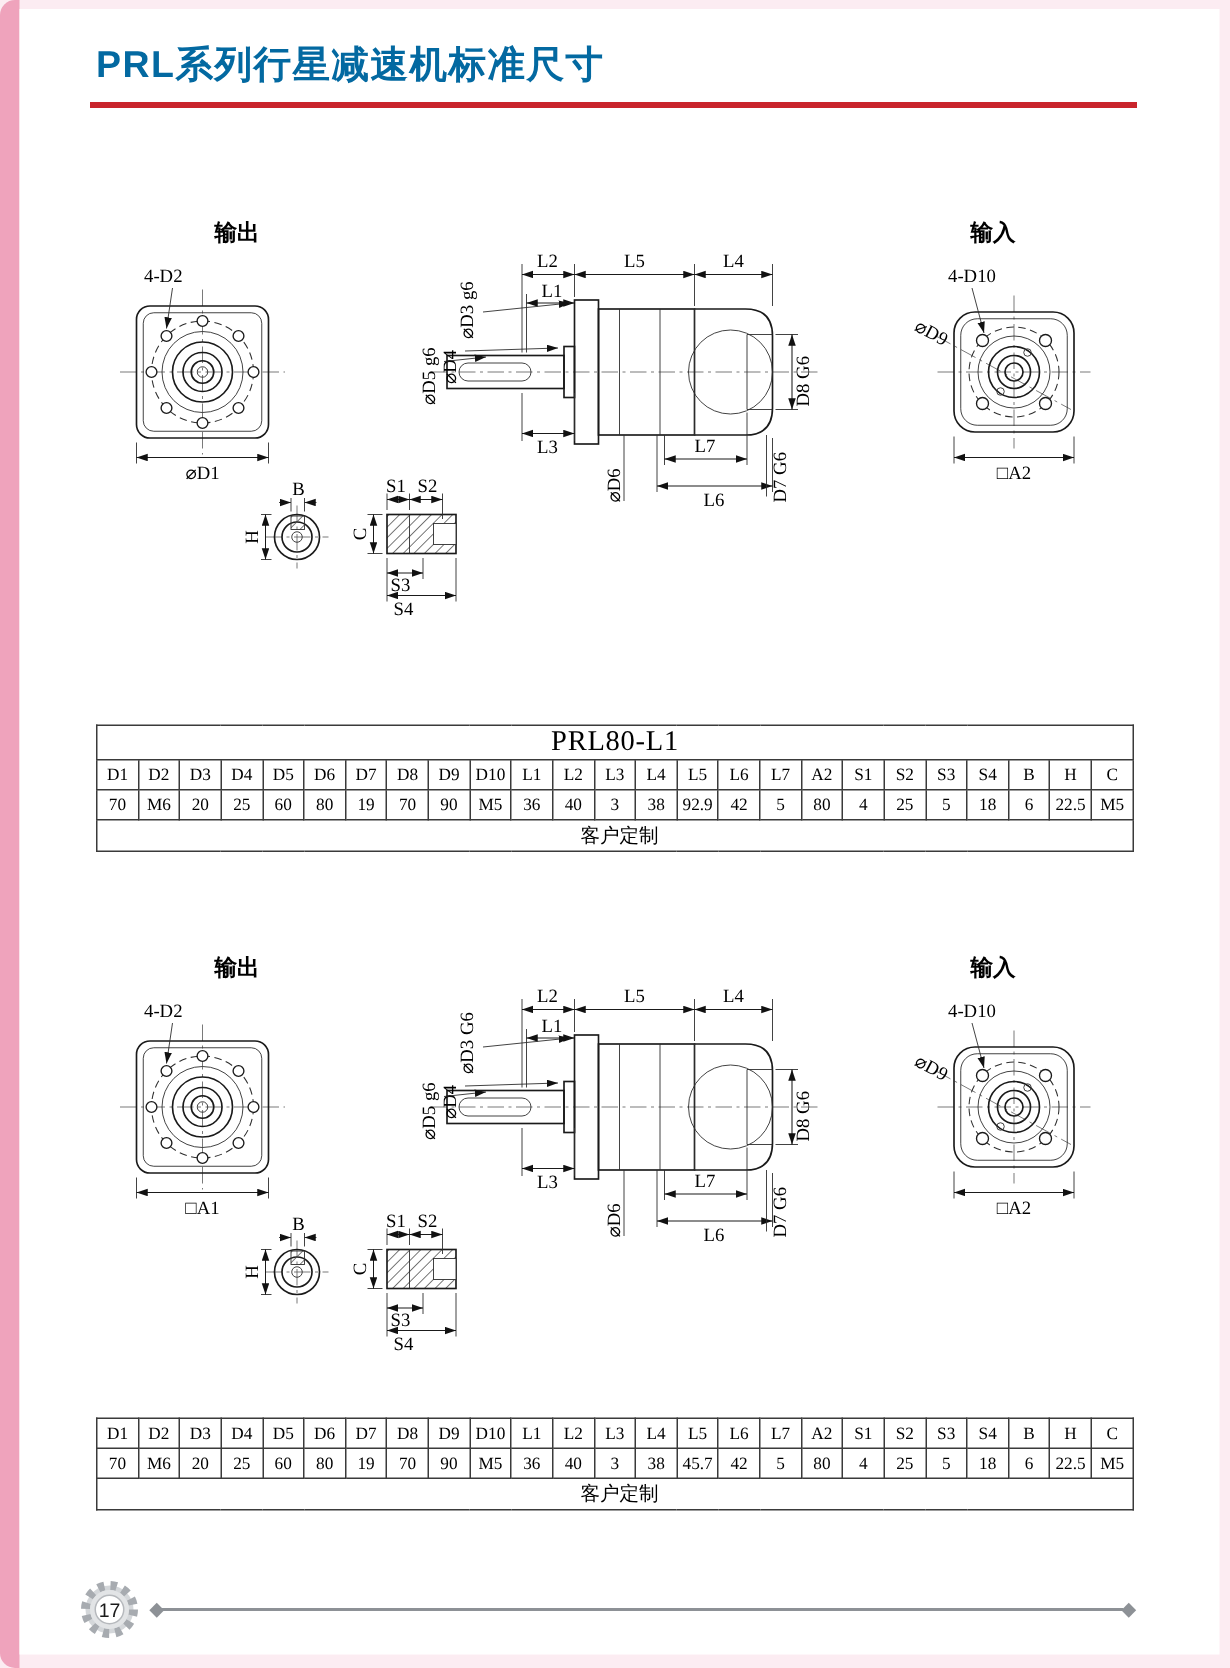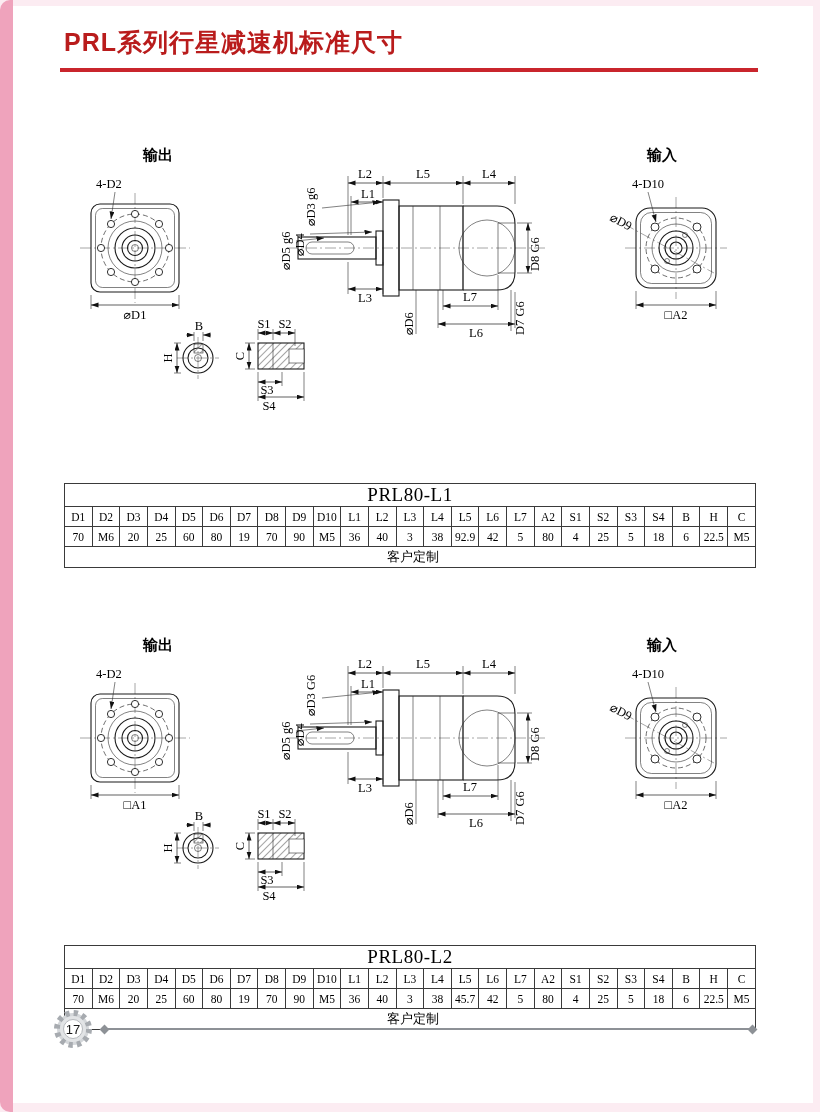--- a/index.html
+++ b/index.html
@@ -1,29 +1,29 @@
 <!DOCTYPE html>
 <html><head>
 <meta charset="utf-8">
 <style>
   *{margin:0;padding:0;box-sizing:border-box}
   body{width:820px;height:1112px;font-family:"Liberation Sans","DejaVu Sans",sans-serif;background:#fff}
   .page{position:relative;width:820px;height:1112px;background:#fcecf2;overflow:hidden}
   .strip{position:absolute;left:0;top:0;width:13px;height:100%;background:#efa3bc;border-radius:10px 0 0 10px}
   .paper{position:absolute;left:13px;top:6px;right:7px;bottom:9px;background:#fff}
-  .title{position:absolute;left:64px;top:26px;font-size:25px;font-weight:bold;color:#b91c1c;letter-spacing:1px}
+  .title{position:absolute;left:64px;top:26px;font-size:25px;font-weight:bold;color:#0369a1;letter-spacing:1px}
   .title-rule{position:absolute;left:60px;top:68px;width:698px;height:4px;background:#c9252c}
   .drawing{position:absolute;left:68px;width:720px;height:300px}
   .d1{top:138px}.d2{top:628px}
   .dim-table{position:absolute;left:64px;width:692px;border-collapse:collapse;table-layout:fixed;font-family:"Liberation Serif","DejaVu Sans",serif;color:#000;background:#fff}
   .t1{top:483px}.t2{top:945px}
   .dim-table td{border:1px solid #3a3a3a;text-align:center;font-size:11.5px;height:20px;padding:0;overflow:hidden}
   .dim-table td.t-title{font-size:19px;height:21px;letter-spacing:.5px}
   .dim-table td.t-footer{text-align:center;padding-left:6px;font-size:13px;height:21px}
-  .footer{position:absolute;left:50px;top:1006px;width:706px;display:flex;align-items:center}
+  .footer{position:absolute;left:50px;top:1050px;width:706px;display:flex;align-items:center}
   .rule-line{flex:1;display:flex;align-items:center;margin-left:5px}
   .rule-line .bar{flex:1;height:2px;background:#8d9196}
   .rule-line .dia{width:7px;height:7px;background:#8d9196;transform:rotate(45deg);flex:0 0 auto}
   
   .ln{stroke:#1a1a1a;stroke-width:1.1;fill:none}
   .hole{stroke:#1a1a1a;stroke-width:.9;fill:#fff}
   .thin{stroke:#2e2e2e;stroke-width:.6;fill:none}
   .dash{stroke:#2e2e2e;stroke-width:.7;fill:none;stroke-dasharray:5 3}
   .cl{stroke:#5e5e5e;stroke-width:.55;fill:none;stroke-dasharray:11 3 2 3}
   .dim{stroke:#1a1a1a;stroke-width:.7;fill:none}
@@ -434,23 +434,20 @@
 <line class="dim" x1="190" y1="244" x2="214" y2="244" marker-start="url(#ar1)" marker-end="url(#ar1)"></line>
 <text class="lbl" x="199" y="256" text-anchor="middle">S3</text>
 <line class="dim" x1="190" y1="259" x2="236" y2="259" marker-start="url(#ar1)" marker-end="url(#ar1)"></line>
 <text class="lbl" x="201" y="272" text-anchor="middle">S4</text>
 </g>
 </svg>
 </div>
   <table class="dim-table t2">
       <tbody>
         <tr>
-          <td class="t-title" colspan="25">PRL80-L2</td>
-        </tr>
-        <tr>
           <td>D1</td>
           <td>D2</td>
           <td>D3</td>
           <td>D4</td>
           <td>D5</td>
           <td>D6</td>
           <td>D7</td>
           <td>D8</td>
           <td>D9</td>
           <td>D10</td>

